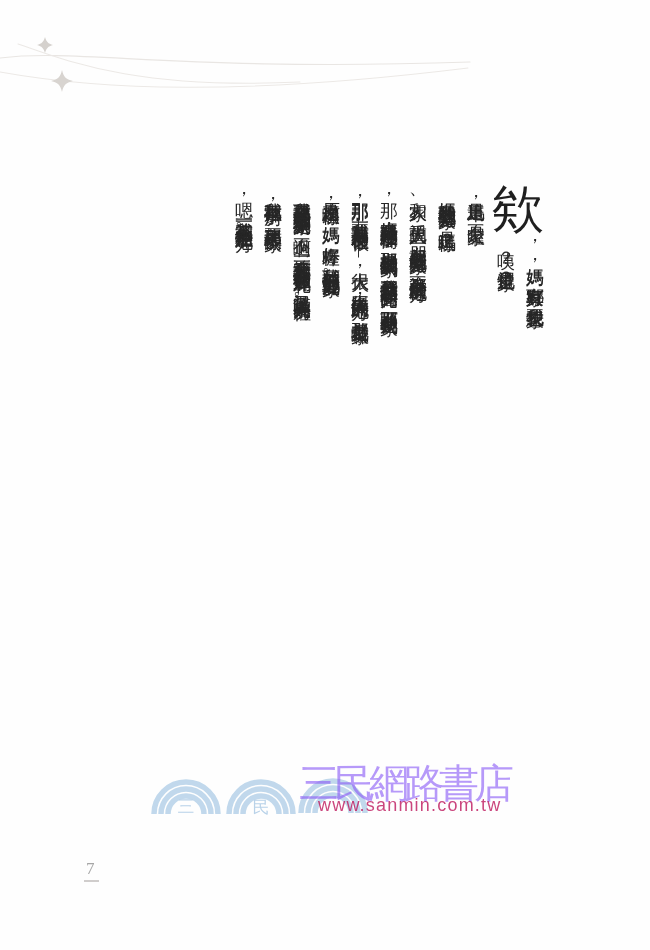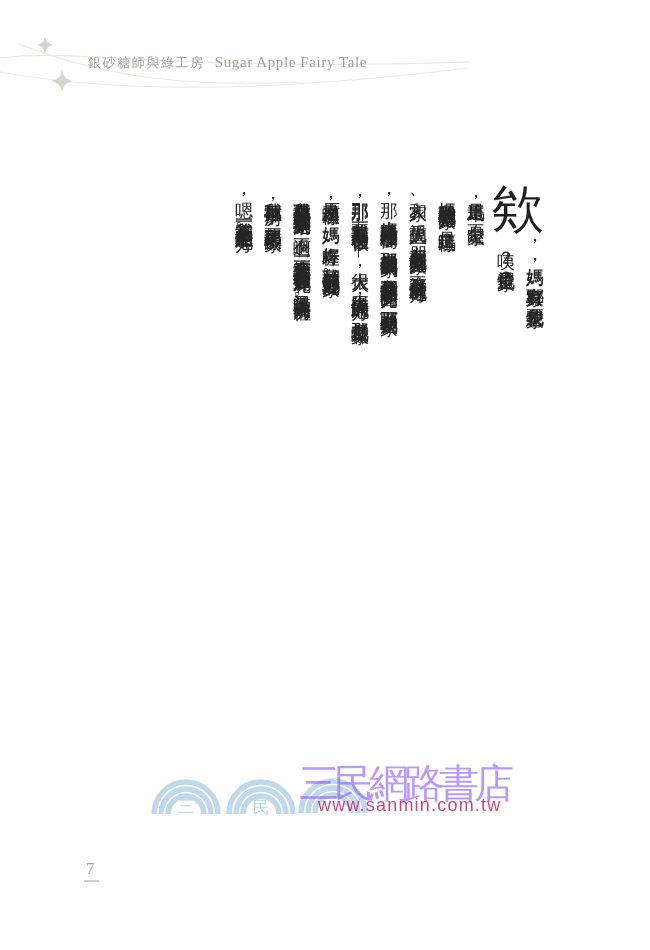--- a/index.html
+++ b/index.html
@@ -57,23 +57,20 @@
 <div class="page">
 
   <svg class="header-decor" viewBox="0 0 490 95" aria-hidden="true">
     <path d="M0,30 C80,20 180,44 470,34" fill="none" stroke="#e9e6e3" stroke-width="1.2" stroke-linecap="round"></path>
     <path d="M0,44 C100,62 240,68 468,40" fill="none" stroke="#ece9e6" stroke-width="1.1" stroke-linecap="round"></path>
     <path d="M18,16 C60,30 130,62 300,54" fill="none" stroke="#ece9e6" stroke-width="1.1" stroke-linecap="round"></path>
     <path d="M45,9 C46.5,14 48,15.5 53,17 C48,18.5 46.5,20 45,25 C43.5,20 42,18.5 37,17 C42,15.5 43.5,14 45,9 Z" fill="#d5d1cd"></path>
     <path d="M62,42 C63.8,49 65.5,51.2 73,53 C65.5,54.8 63.8,57 62,64 C60.2,57 58.5,54.8 51,53 C58.5,51.2 60.2,49 62,42 Z" fill="#d8d4d0"></path>
   </svg>
 
-  <div class="header">
-    <span class="zh">銀砂糖師與綠工房</span><span class="en">Sugar Apple Fairy Tale</span>
-  </div>
 
   <div class="drop-cap">欸</div>
   <div class="vtxt p1a">，媽媽，有家真好耶。我也想要家。</div>
   <div class="vtxt p1b">咦？這裡也是家？</div>
 
   <div class="text-flow">
     <p>這是馬車，不是家喔。</p>
     <p>媽媽和我在的地方就是家？是這樣嗎？</p>
     <p>和家人、重視的人、朋友一起窩著的地方就是家？不管那是什麼樣的地方？</p>
     <p>那，媽媽跟我要是住在那棵樹下，那棵樹就是我們的家嗎？我們要是住在那顆石頭的背光面，那顆石頭就是我們家？</p>

